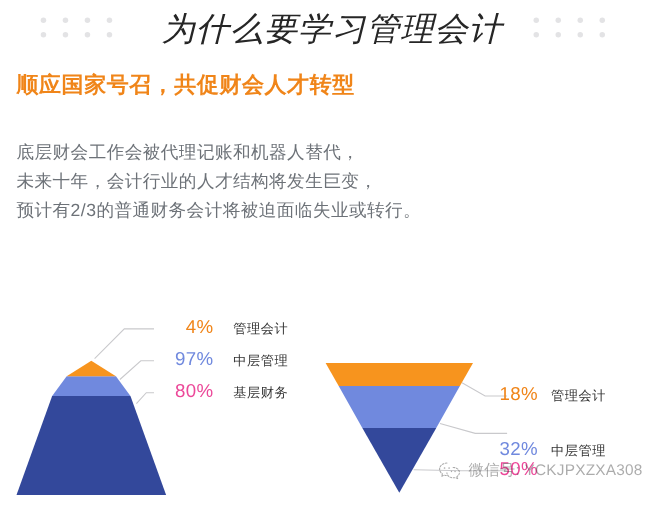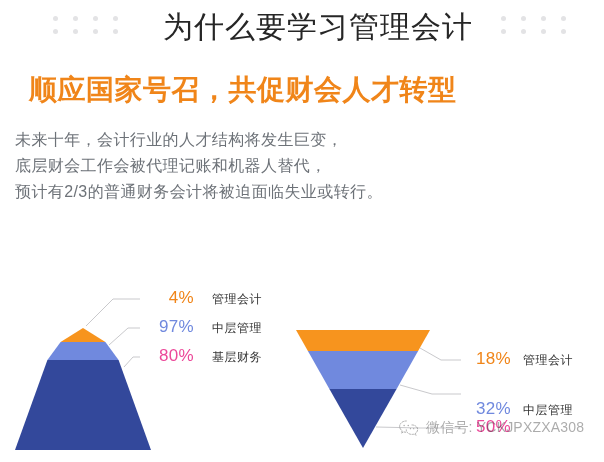--- a/index.html
+++ b/index.html
@@ -12,24 +12,25 @@
     height: 462px;
     position: relative;
     overflow: hidden;
     font-family: "Liberation Sans", "DejaVu Sans", sans-serif;
     -webkit-font-smoothing: antialiased;
   }
 
   
   #header {
     position: absolute;
-    left: 16px;
+    left: 0;
     top: 0;
     width: 540px;
     height: 62px;
+    font-style: italic;
   }
   .dot-grid {
     position: absolute;
     top: 16px;
     display: grid;
     grid-template-columns: repeat(4, 9px);
     grid-template-rows: repeat(2, 13px);
     column-gap: 11px;
   }
   .dot-grid.left  { left: 37px; }
@@ -51,27 +52,26 @@
     font-size: 30px;
     line-height: 40px;
     color: #262626;
     letter-spacing: 1px;
   }
 
   
   #subtitle {
     position: absolute;
     left: 15px;
-    top: 76px;
-    font-size: 28px;
+    top: 64px;
+    font-size: 20px;
     line-height: 28px;
     font-weight: bold;
     color: #F08519;
     letter-spacing: 0.5px;
-    margin-left: 14px;
   }
 
   
   #body-text {
     position: absolute;
     left: 15px;
     top: 127px;
     font-size: 16px;
     line-height: 26px;
     color: #6d7278;
@@ -118,21 +118,21 @@
 
   
   #left-labels .label-row { left: 142px; }
   #left-labels .label-pct  { width: 52px; }
   #left-labels .label-name { margin-left: 18px; }
   #left-row-0 { top: 16px; }
   #left-row-1 { top: 45px; }
   #left-row-2 { top: 74px; }
 
   
-  #right-labels .label-row { left: 463px; }
+  #right-labels .label-row { left: 441px; }
   #right-labels .label-pct  { width: 48px; }
   #right-labels .label-name { margin-left: 12px; }
   #right-row-0 { top: 77px; }
   #right-row-1 { top: 111px; margin-top: 16px; }
   #right-row-2 { top: 145px; }
 
   
   #watermark {
     position: absolute;
     left: 398px;
@@ -181,22 +181,22 @@
       <i></i>
       <i></i>
       <i></i>
   </div>
 
 </div>
 
 <div id="subtitle">顺应国家号召，共促财会人才转型</div>
 
 <div id="body-text">
+  <p>底层财会工作会被代理记账和机器人替代，</p>
   <p>未来十年，会计行业的人才结构将发生巨变，</p>
-  <p>底层财会工作会被代理记账和机器人替代，</p>
   <p>预计有2/3的普通财务会计将被迫面临失业或转行。</p>
 </div>
 
 <div id="charts">
 
   <svg width="604" height="190" style="position:absolute;left:0;top:0;">
 
     <g>
 
       <polygon points="47.4,88 118.6,88 151,178 15,178" fill="#33489B"></polygon>

